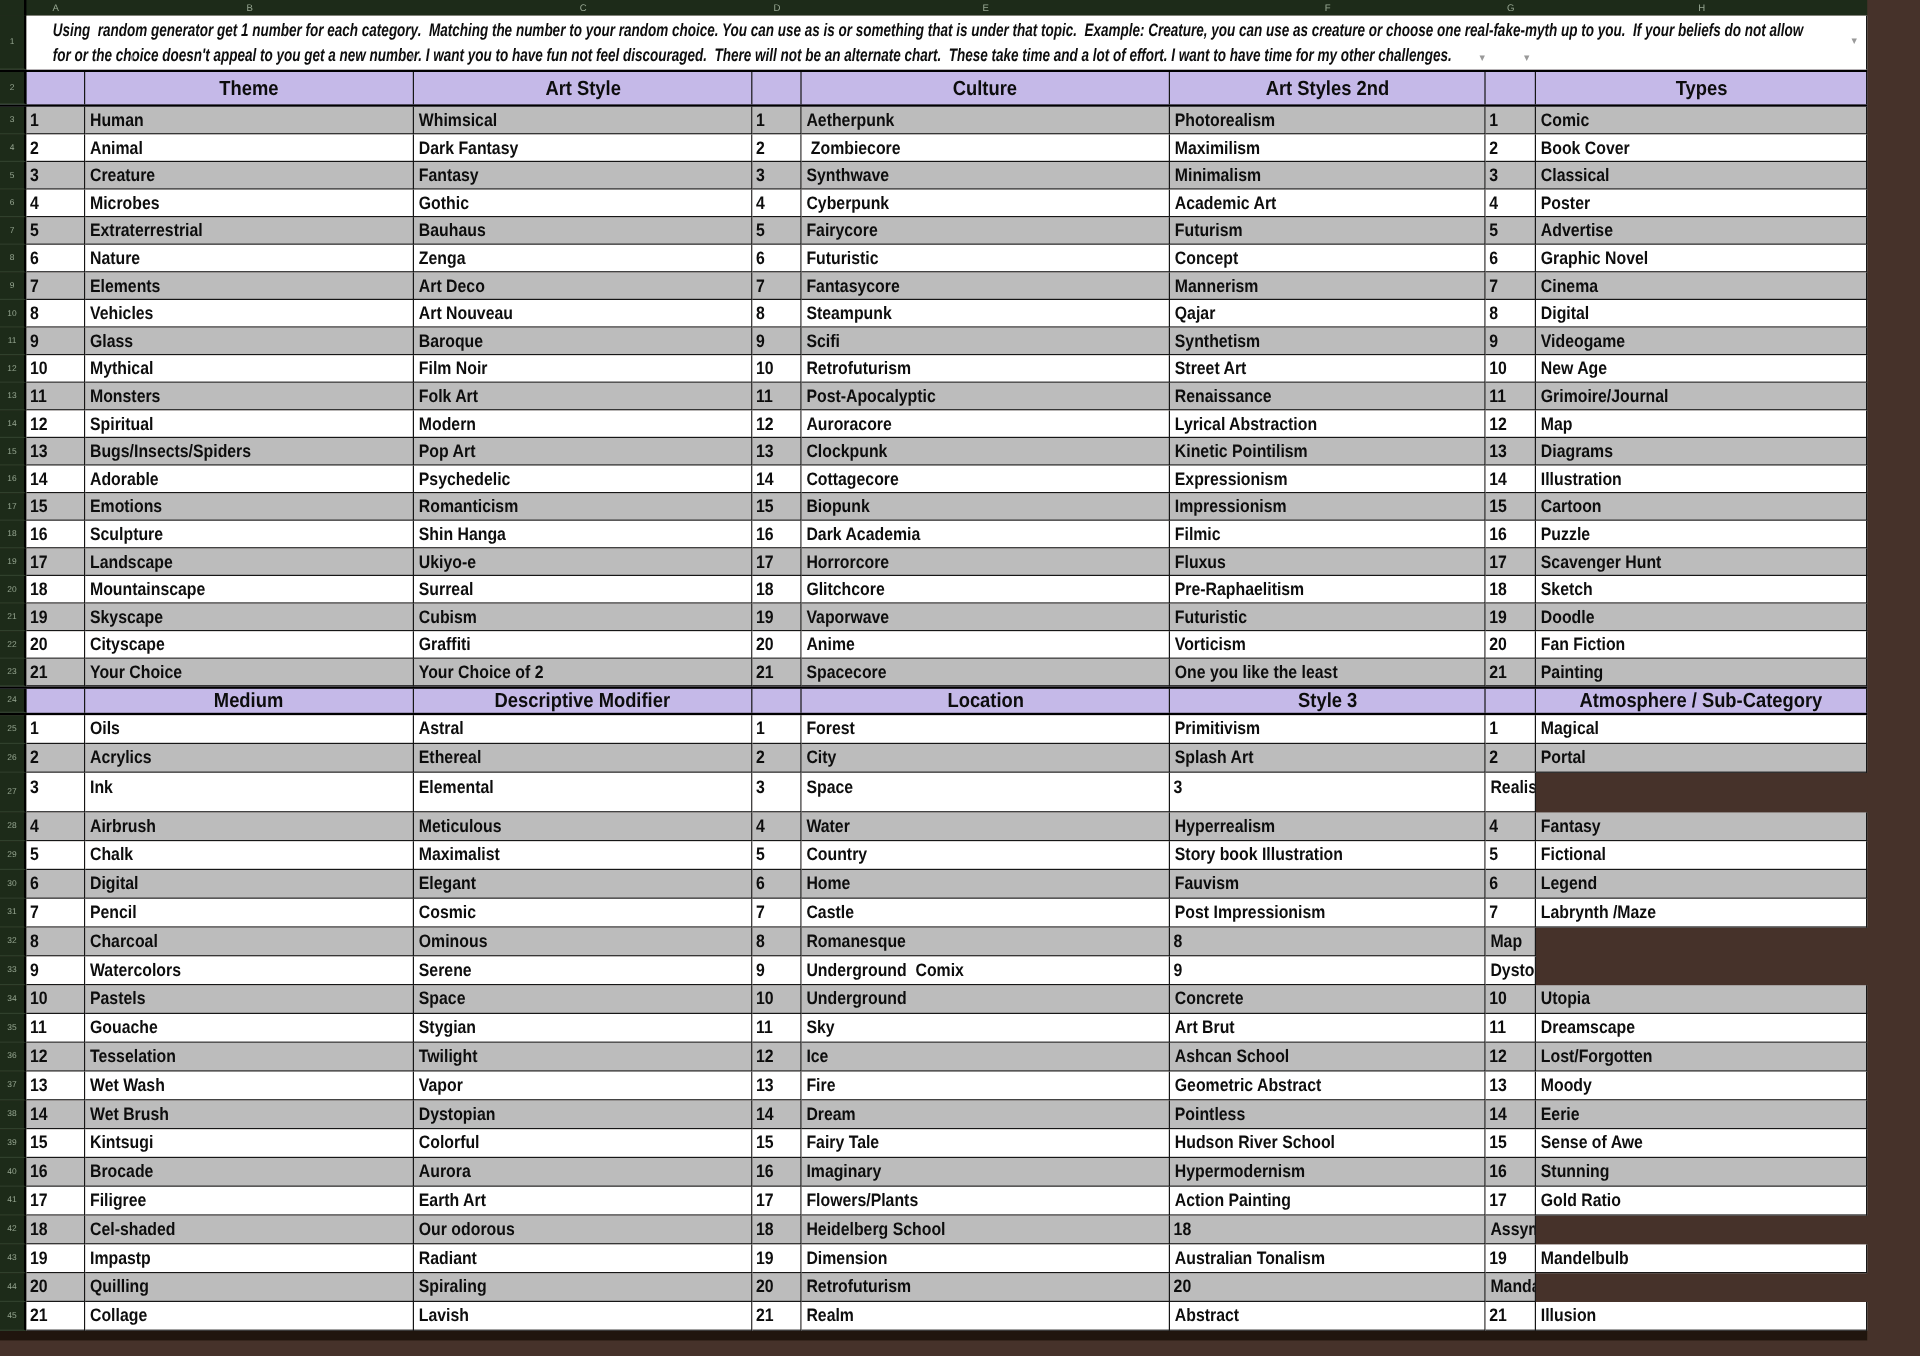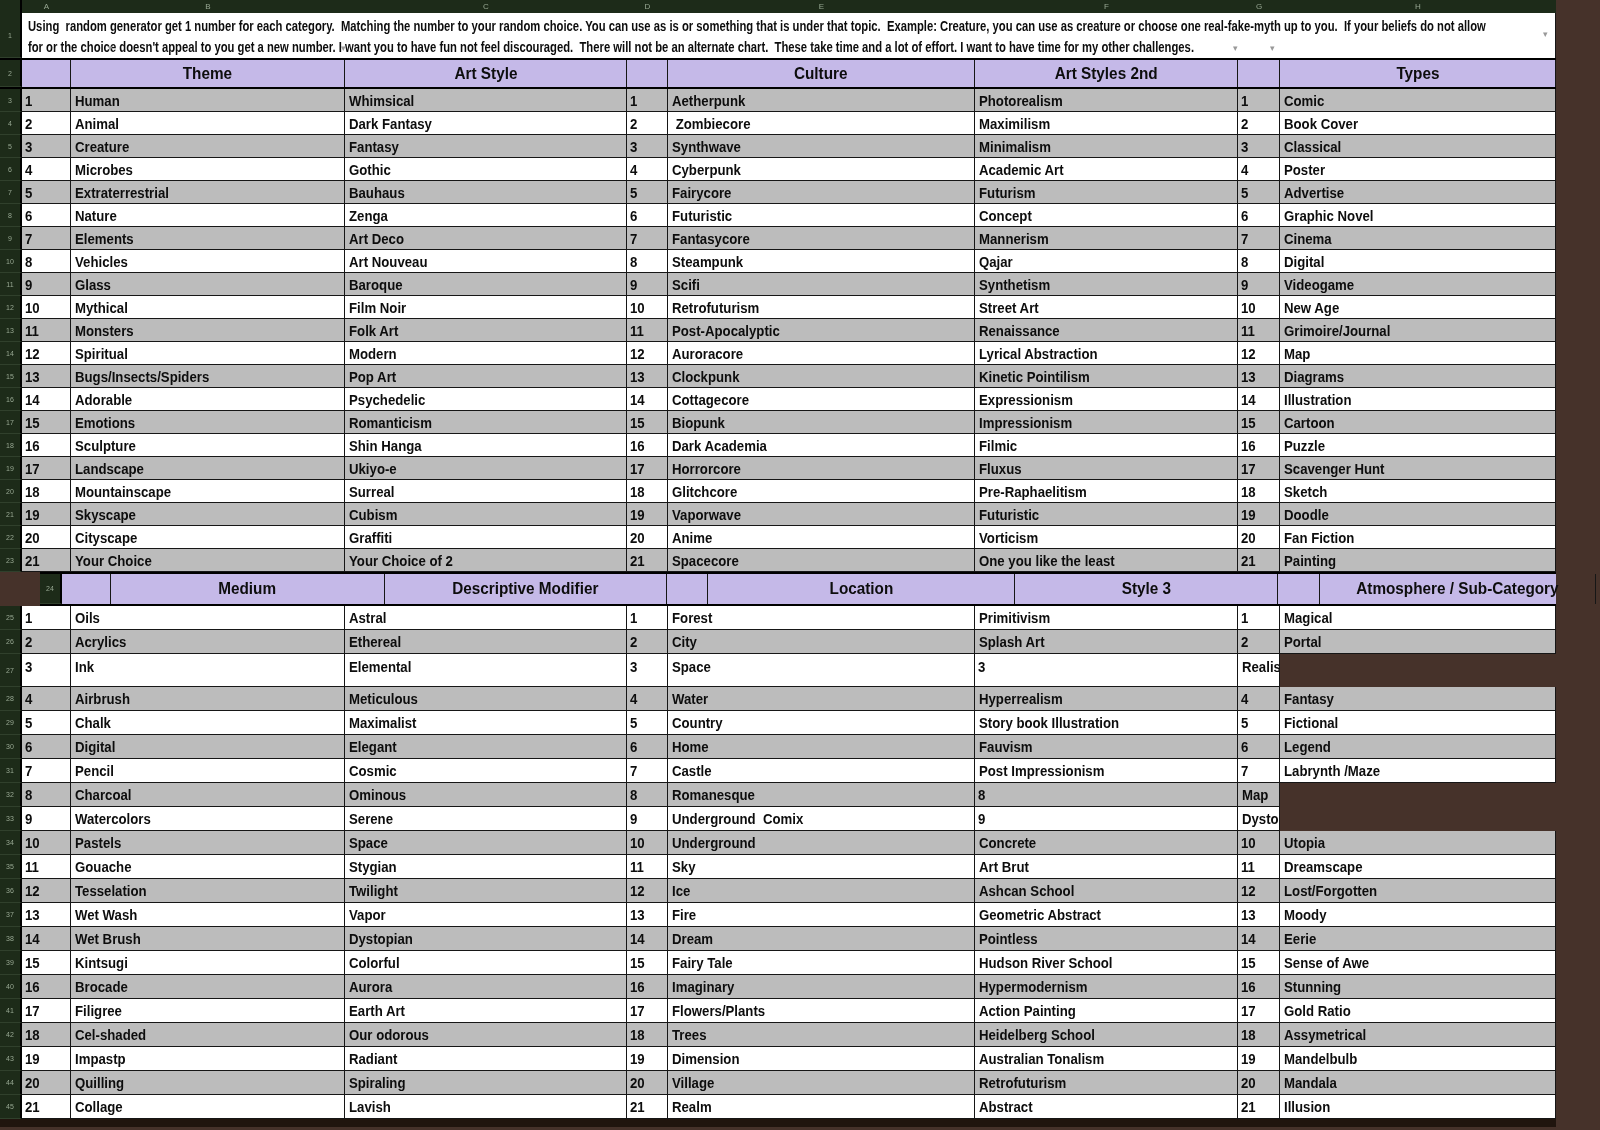--- a/index.html
+++ b/index.html
@@ -32,26 +32,26 @@
   .sb .t{transform:none;}
   
   .r-letters{height:13px;background:#1d2b19;}
   .r-letters .cell{border:none;justify-content:center;padding:0;color:#97a792;font-size:8px;font-weight:400;}
   .r-letters .t{transform:none;}
   .r-letters .sb{border-bottom:none;}
   
   .r-instr{height:45px;}
   .instr-cell{
     grid-column:2/-1;background:#ffffff;border-right:1px solid #161616;
-    padding:2px 0 0 6px;line-height:21px;
+    padding:2px 0 0 22px;line-height:21px;font-style:italic;
   }
   .instr-line{display:block;white-space:pre;transform:scaleX(0.75);transform-origin:0 50%;font-size:15px;}
   
   .r-head{height:31px;background:#c5b9e8;border-top:2px solid #000;border-bottom:2px solid #000;}
-  .r-head2{height:34px;background:#c5b9e8;border-top:2px solid #000;border-bottom:2px solid #000;margin-left:40px;}
+  .r-head2{height:24px;background:#c5b9e8;border-top:2px solid #000;border-bottom:2px solid #000;}
   .c-h{justify-content:center;padding:0;}
   .c-h .t{transform:scaleX(0.9);transform-origin:50% 50%;font-size:17px;}
   
   .r-data{height:23px;}
   .r-data2{height:24px;}
   .r-tall{height:33px;}
   .r-tall .cell{align-items:flex-start;padding-top:4px;}
   .r-data .cell,.r-data2 .cell,.r-tall .cell{border-bottom:1px solid #161616;}
   .bg-gray .cell{background:#bcbcbc;}
   .bg-white .cell{background:#ffffff;}
@@ -1252,23 +1252,20 @@
         <div class="cell">
           <span class="t">Cel-shaded</span>
         </div>
         <div class="cell">
           <span class="t">Our odorous</span>
         </div>
         <div class="cell c-num">
           <span class="t">18</span>
         </div>
         <div class="cell">
-          <span class="t">Trees</span>
-        </div>
-        <div class="cell">
           <span class="t">Heidelberg School</span>
         </div>
         <div class="cell c-num">
           <span class="t">18</span>
         </div>
         <div class="cell">
           <span class="t">Assymetrical</span>
         </div>
       </div>
       <div class="row r-data2 bg-white">
@@ -1308,23 +1305,20 @@
           <span class="t">20</span>
         </div>
         <div class="cell">
           <span class="t">Quilling</span>
         </div>
         <div class="cell">
           <span class="t">Spiraling</span>
         </div>
         <div class="cell c-num">
           <span class="t">20</span>
-        </div>
-        <div class="cell">
-          <span class="t">Village</span>
         </div>
         <div class="cell">
           <span class="t">Retrofuturism</span>
         </div>
         <div class="cell c-num">
           <span class="t">20</span>
         </div>
         <div class="cell">
           <span class="t">Mandala</span>
         </div>

